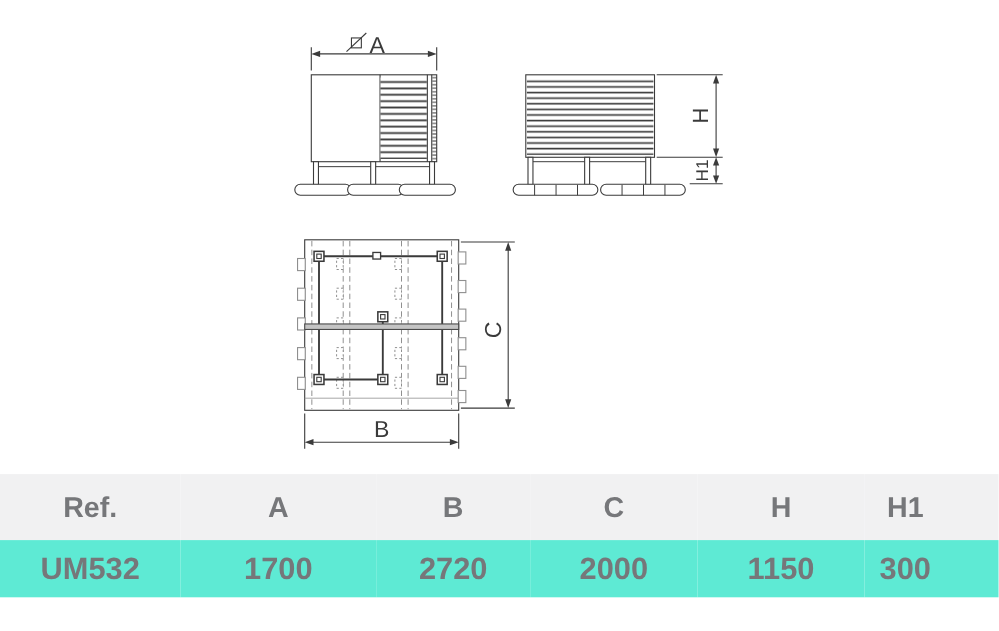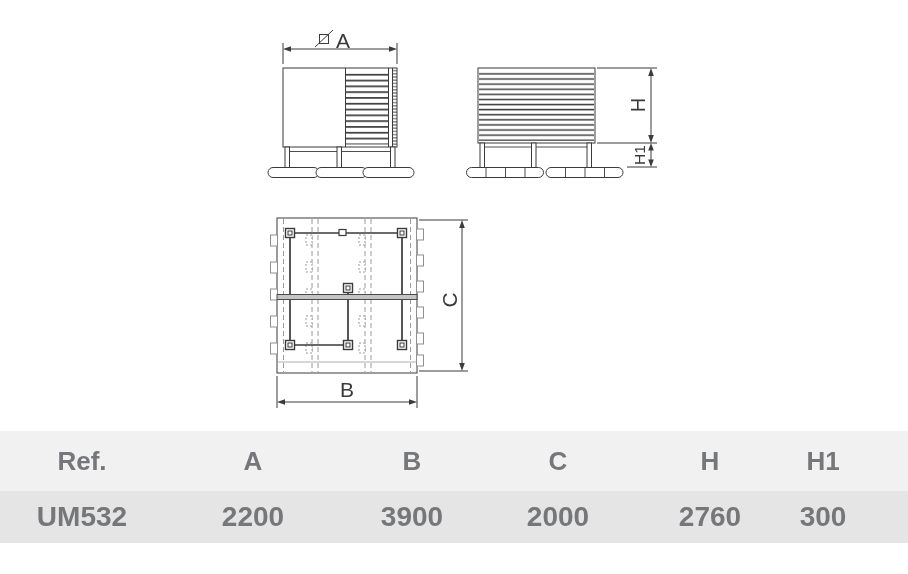--- a/index.html
+++ b/index.html
@@ -5,21 +5,21 @@
   html,body{margin:0;padding:0;background:#ffffff;}
   .page{position:relative;width:908px;height:574px;background:#ffffff;overflow:hidden;
         font-family:"Liberation Sans",sans-serif;}
   .drawing-area{position:absolute;left:0;top:0;width:908px;height:431px;}
   svg{display:block;}
   svg text{font-family:"Liberation Sans",sans-serif;fill:#3a3a3a;}
   table.dims{position:absolute;left:0;top:431px;width:908px;border-collapse:collapse;
              table-layout:fixed;}
   table.dims th{height:60px;background:#f1f1f2;color:#76777a;font-size:26px;
                 font-weight:bold;text-align:center;padding:0;}
-  table.dims td{height:52px;background:#e5e5e5;color:#76777a;font-size:28px;
+  table.dims td{height:52px;background:#5eead4;color:#76777a;font-size:28px;
                 font-weight:bold;text-align:center;padding:0;}
   table.dims th:last-child, table.dims td:last-child{padding-right:48px;}
 </style>
 </head>
 <body>
 
 <div class="page">
 
   <div class="drawing-area">
     <svg width="908" height="431" viewBox="0 0 908 431">
@@ -208,21 +208,21 @@
         <th>A</th>
         <th>B</th>
         <th>C</th>
         <th>H</th>
         <th>H1</th>
       </tr>
     </thead>
     <tbody>
       <tr>
         <td>UM532</td>
-        <td>2200</td>
-        <td>3900</td>
+        <td>1700</td>
+        <td>2720</td>
         <td>2000</td>
-        <td>2760</td>
+        <td>1150</td>
         <td>300</td>
       </tr>
     </tbody>
   </table>
 </div>
 
 </body></html>

